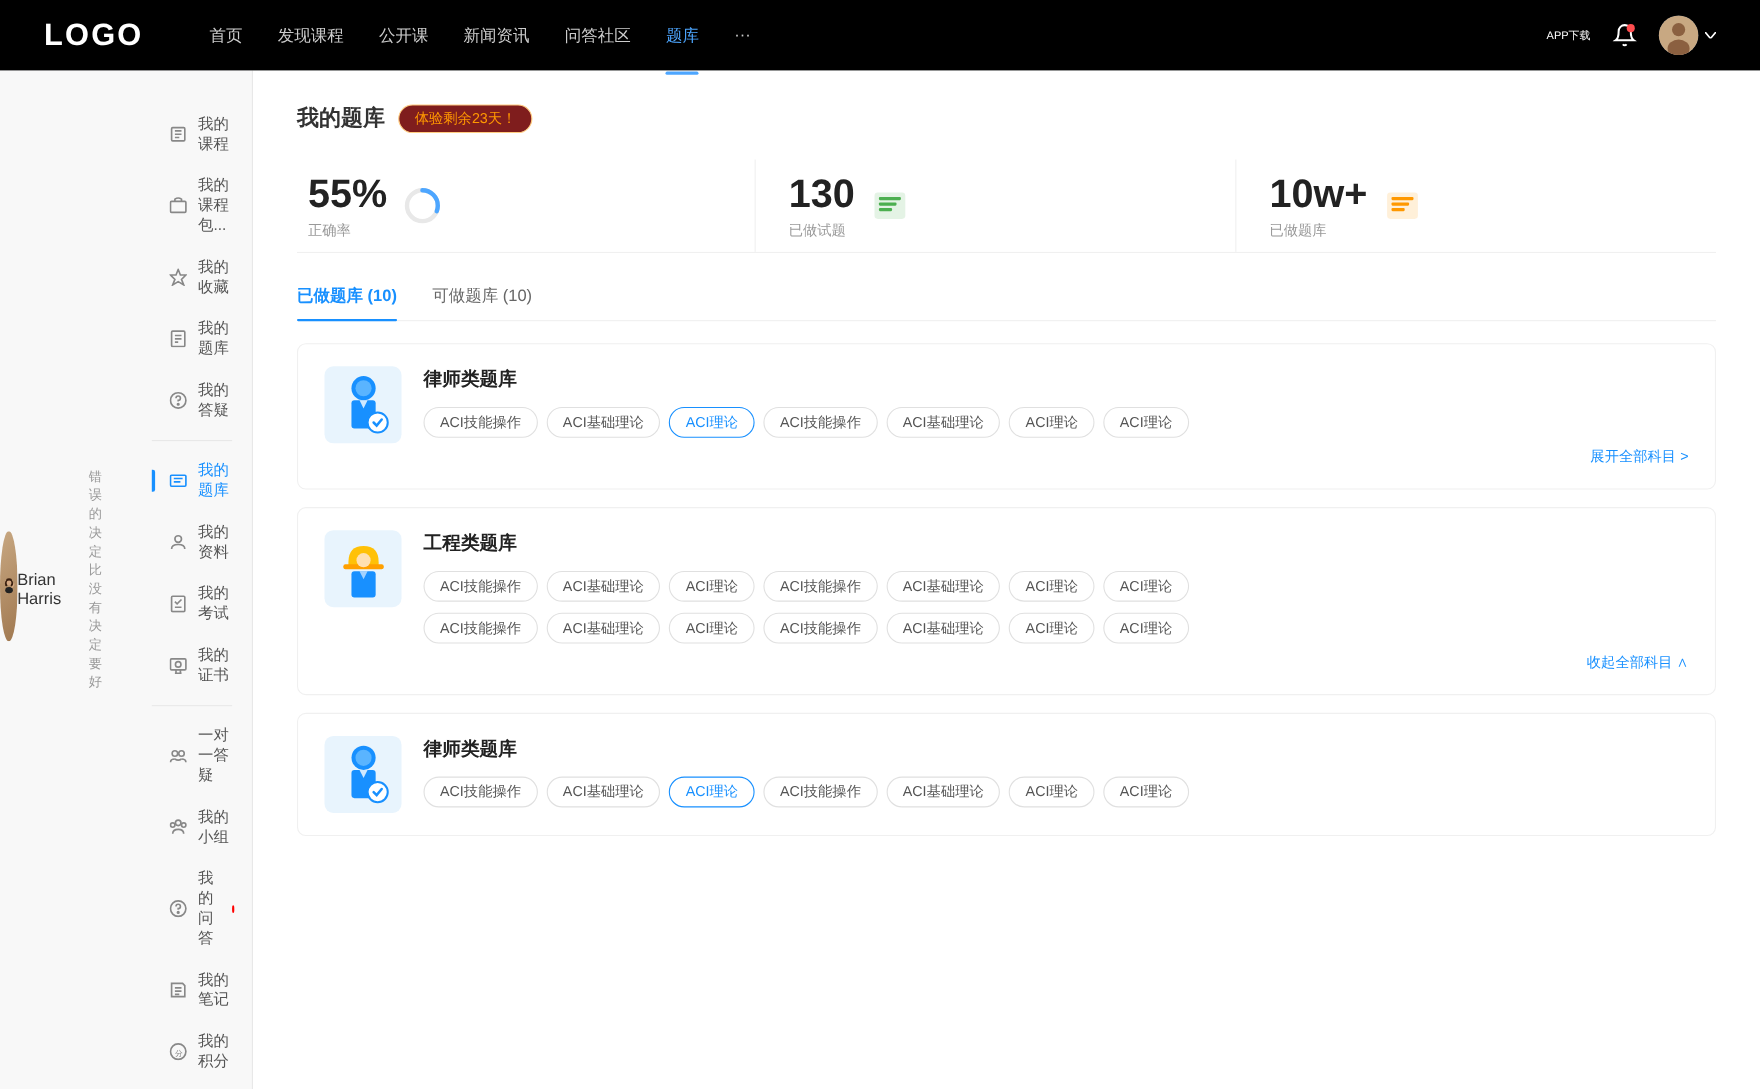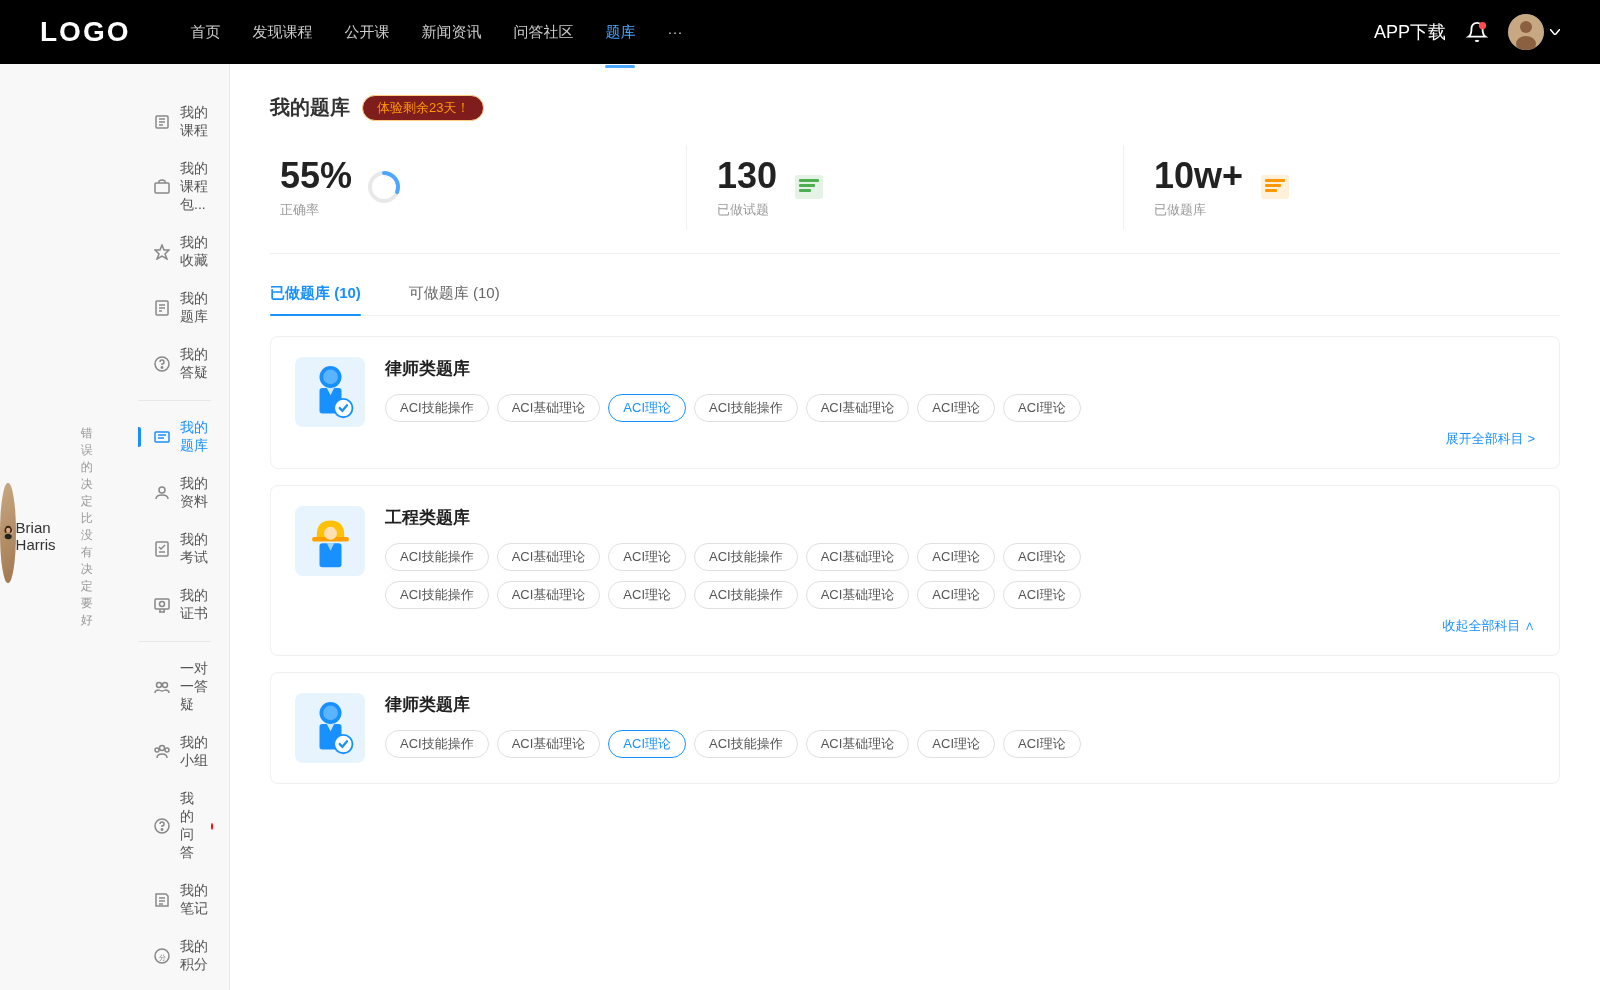--- a/index.html
+++ b/index.html
@@ -45,21 +45,21 @@
       left: 0; right: 0;
       height: 3px;
       background: #4da6ff;
       border-radius: 2px;
     }
     .header-right {
       display: flex;
       align-items: center;
       gap: 20px;
       color: white;
-      font-size: 18px;
+      font-size: 10px;
     }
     .app-download { cursor: pointer; }
     .bell-icon {
       width: 22px;
       height: 22px;
       position: relative;
       cursor: pointer;
     }
     .avatar-container {
       display: flex;
@@ -206,21 +206,20 @@
       padding: 3px 14px;
       font-size: 13px;
     }
 
     
     .stats-row {
       display: flex;
       gap: 0;
       margin-bottom: 30px;
       border-bottom: 1px solid #f0f0f0;
-      padding-bottom: 24px;
     }
     .stat-item {
       flex: 1;
       display: flex;
       align-items: center;
       gap: 14px;
       border-right: 1px solid #f0f0f0;
       padding: 10px 30px;
     }
     .stat-item:first-child { padding-left: 10px; }
@@ -241,21 +240,21 @@
       border-radius: 50%;
       display: flex;
       align-items: center;
       justify-content: center;
       flex-shrink: 0;
     }
 
     
     .tabs-row {
       display: flex;
-      gap: 48px;
+      gap: 32px;
       margin-bottom: 20px;
       border-bottom: 1px solid #f0f0f0;
     }
     .tab-item {
       font-size: 15px;
       color: #666;
       padding-bottom: 12px;
       cursor: pointer;
       position: relative;
     }

